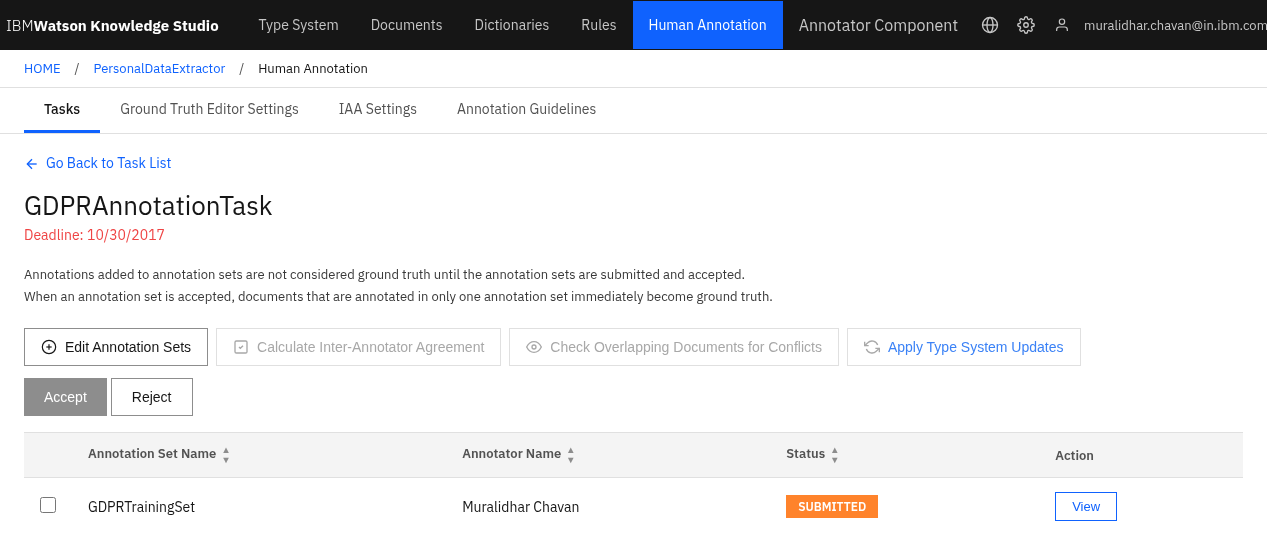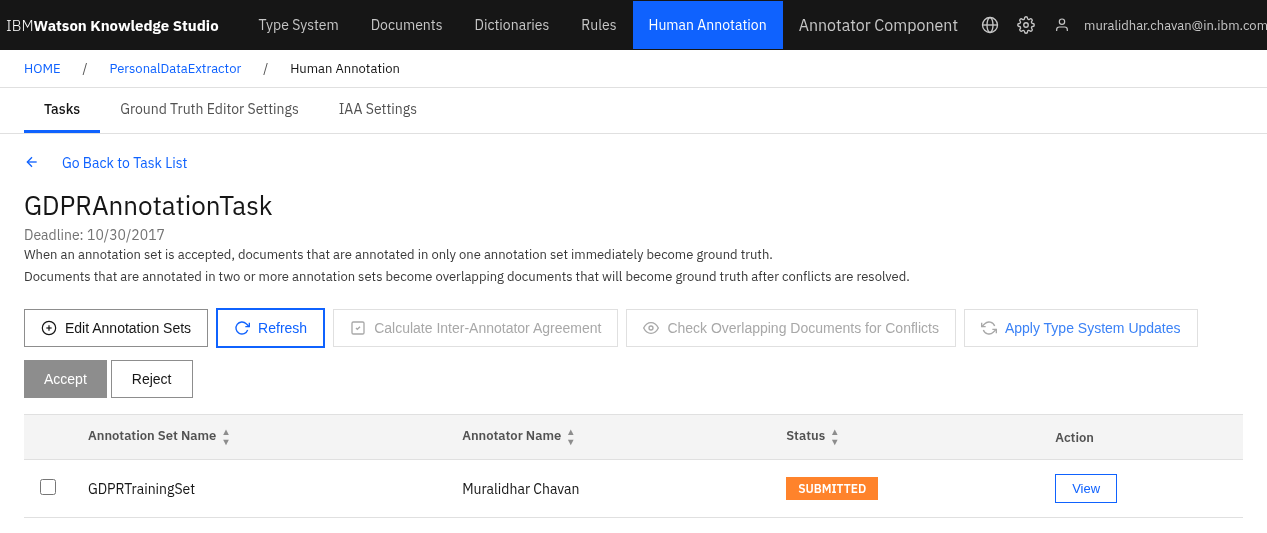--- a/index.html
+++ b/index.html
@@ -38,71 +38,65 @@
     <div style="display:flex;align-items:center;gap:14px;cursor:pointer;padding:0 8px;">
       <svg width="16" height="16" viewBox="0 0 24 24" fill="none" stroke="#c6c6c6" stroke-width="1.8">
           <path d="M20 21v-2a4 4 0 0 0-4-4H8a4 4 0 0 0-4 4v2"></path>
           <circle cx="12" cy="7" r="4"></circle>
         </svg>
       <span style="color:#c6c6c6;font-size:13px;">muralidhar.chavan@in.ibm.com</span>
     </div>
   </div>
 </nav>
 
-<div style="padding:10px 24px;font-size:13px;color:#525252;display:flex;align-items:center;gap:22px;border-bottom:1px solid #e0e0e0;">
+<div style="padding:10px 24px;font-size:13px;color:#525252;display:flex;align-items:center;gap:14px;border-bottom:1px solid #e0e0e0;">
   <a style="color:#0f62fe;text-decoration:none;">HOME</a>
   <span style="color:#525252;">/</span>
   <a style="color:#0f62fe;text-decoration:none;">PersonalDataExtractor</a>
   <span style="color:#525252;">/</span>
   <span style="color:#161616;">Human Annotation</span>
 </div>
 
 <div style="border-bottom:1px solid #e0e0e0;display:flex;padding:0 24px;background:#fff;">
   <div style="padding:12px 20px;font-size:14px;color:#161616;cursor:pointer;border-bottom:3px solid #0f62fe;white-space:nowrap;font-weight:500;">Tasks</div>
   <div style="padding:12px 20px;font-size:14px;color:#525252;cursor:pointer;border-bottom:3px solid transparent;white-space:nowrap;">Ground Truth Editor Settings</div>
   <div style="padding:12px 20px;font-size:14px;color:#525252;cursor:pointer;border-bottom:3px solid transparent;white-space:nowrap;">IAA Settings</div>
+  <div style="padding:12px 20px;font-size:14px;color:#525252;cursor:pointer;border-bottom:3px solid transparent;white-space:nowrap;">Annotation Guidelines</div>
 </div>
 
 <div style="padding:20px 24px;">
 
   
-  <a style="display:inline-flex;align-items:flex-start;gap:22px;color:#0f62fe;font-size:14px;cursor:pointer;text-decoration:none;margin-bottom:16px;">
+  <a style="display:inline-flex;align-items:flex-end;gap:6px;color:#0f62fe;font-size:14px;cursor:pointer;text-decoration:none;margin-bottom:16px;">
     <svg width="16" height="16" viewBox="0 0 24 24" fill="none" stroke="#0f62fe" stroke-width="2">
         <line x1="19" y1="12" x2="5" y2="12"></line>
         <polyline points="12 19 5 12 12 5"></polyline>
       </svg>
     <span>Go Back to Task List</span>
   </a>
 
   
   <h1 style="font-size:26px;font-weight:400;color:#161616;margin-bottom:4px;">GDPRAnnotationTask</h1>
-  <p style="font-size:14px;color:#737373;margin-bottom:0;">Deadline: 10/30/2017</p>
+  <p style="font-size:14px;color:#ef4444;margin-bottom:20px;">Deadline: 10/30/2017</p>
 
   
   <div style="font-size:13px;color:#393939;line-height:1.7;margin-bottom:20px;">
+    <div>Annotations added to annotation sets are not considered ground truth until the annotation sets are submitted and accepted.</div>
     <div>When an annotation set is accepted, documents that are annotated in only one annotation set immediately become ground truth.</div>
-    <div>Documents that are annotated in two or more annotation sets become overlapping documents that will become ground truth after conflicts are resolved.</div>
   </div>
 
   
   <div style="display:flex;gap:8px;margin-bottom:12px;flex-wrap:wrap;align-items:center;">
     <button style="display:inline-flex;align-items:center;gap:8px;padding:10px 16px;font-size:14px;cursor:pointer;border:1px solid #8d8d8d;background:#fff;color:#161616;white-space:nowrap;">
       <svg width="16" height="16" viewBox="0 0 24 24" fill="none" stroke="#161616" stroke-width="1.8">
           <circle cx="12" cy="12" r="10"></circle>
           <line x1="12" y1="8" x2="12" y2="16"></line>
           <line x1="8" y1="12" x2="16" y2="12"></line>
         </svg>
       <span>Edit Annotation Sets</span>
-    </button>
-    <button style="display:inline-flex;align-items:center;gap:8px;padding:10px 16px;font-size:14px;cursor:pointer;border:2px solid #0f62fe;background:#fff;color:#0f62fe;white-space:nowrap;">
-      <svg width="16" height="16" viewBox="0 0 24 24" fill="none" stroke="#0f62fe" stroke-width="2">
-          <polyline points="23 4 23 10 17 10"></polyline>
-          <path d="M20.49 15a9 9 0 1 1-2.12-9.36L23 10"></path>
-        </svg>
-      <span>Refresh</span>
     </button>
     <button style="display:inline-flex;align-items:center;gap:8px;padding:10px 16px;font-size:14px;cursor:not-allowed;border:1px solid #e0e0e0;background:#fff;color:#a8a8a8;white-space:nowrap;" disabled="">
       <svg width="16" height="16" viewBox="0 0 24 24" fill="none" stroke="#a8a8a8" stroke-width="2">
           <rect x="3" y="3" width="18" height="18" rx="2"></rect>
           <polyline points="9 12 11 14 15 10"></polyline>
         </svg>
       <span>Calculate Inter-Annotator Agreement</span>
     </button>
     <button style="display:inline-flex;align-items:center;gap:8px;padding:10px 16px;font-size:14px;cursor:not-allowed;border:1px solid #e0e0e0;background:#fff;color:#a8a8a8;white-space:nowrap;" disabled="">
       <svg width="16" height="16" viewBox="0 0 24 24" fill="none" stroke="#a8a8a8" stroke-width="2">

